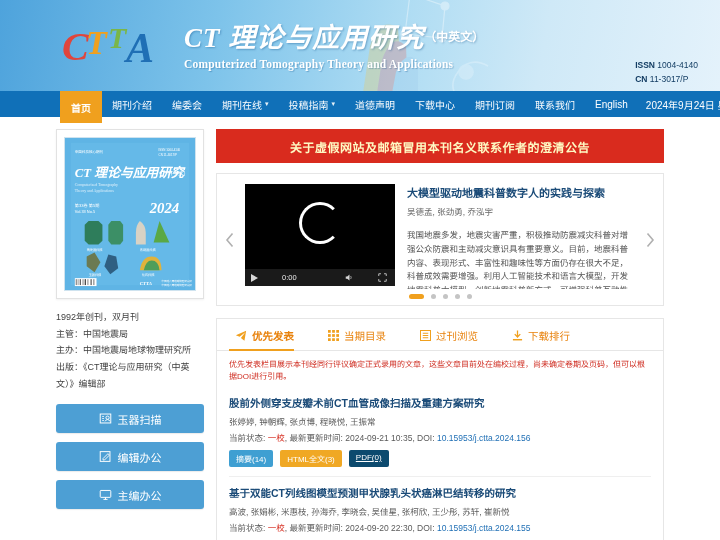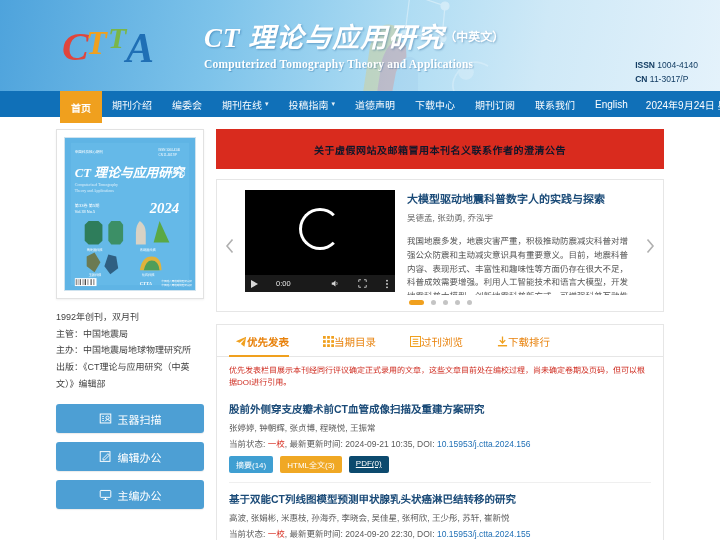--- a/index.html
+++ b/index.html
@@ -27,21 +27,21 @@
     position: absolute; right: 180px; top: -24px;
     width: 190px; height: 150px;
     opacity: 0.5;
   }
   .logo-wrap {
     position: absolute; left: 60px; top: 14px;
     width: 110px; height: 60px;
   }
   .logo-svg { width: 110px; height: 60px; display: block; }
   .title-block {
-    position: absolute; left: 204px; top: 16px;
+    position: absolute; left: 184px; top: 16px;
   }
   .cn-title {
     font-family: "Liberation Serif", "DejaVu Serif", serif;
     font-size: 27px;
     font-weight: bold;
     font-style: italic;
     color: #ffffff;
     letter-spacing: 1px;
     text-shadow: 1px 1px 2px rgba(0,70,130,0.35);
     white-space: nowrap;
@@ -143,24 +143,24 @@
     display: flex; align-items: center; justify-content: center;
     gap: 6px;
     font-size: 11px;
     cursor: pointer;
     box-shadow: 0 1px 1px rgba(0,0,0,.08);
   }
   .side-btn svg { display: block; }
 
   
   .notice-banner {
-    height: 40px;
+    height: 34px;
     background: #d92b1e;
-    color: #0f172a;
-    font-size: 10px;
+    color: #fef9c3;
+    font-size: 12px;
     font-weight: bold;
     display: flex; align-items: center; justify-content: center;
     cursor: pointer;
     letter-spacing: .5px;
   }
   .carousel {
     margin-top: 10px;
     border: 1px solid #e6e6e6;
     background: #ffffff;
     position: relative;
@@ -191,21 +191,21 @@
     border: 3px solid #ffffff;
     border-right-color: transparent;
     border-radius: 50%;
   }
   .video-ctrl {
     position: absolute; left: 0; right: 0; bottom: 0;
     height: 17px;
     background: #1a1a1a;
     display: flex; align-items: center;
     padding: 0 6px;
-    gap: 18px;
+    gap: 24px;
     color: #e8e8e8;
     font-size: 7.5px;
   }
   .video-ctrl .spacer { flex: 1 1 auto; }
   .video-ctrl .ic { cursor: pointer; opacity: .92; display: flex; align-items: center; }
   .car-text { flex: 1 1 auto; min-width: 0; }
   .car-title {
     font-size: 11px; font-weight: bold; color: #1b4b78;
     cursor: pointer;
     margin-bottom: 5px;
@@ -230,21 +230,21 @@
     margin-top: 12px;
     border: 1px solid #e6e6e6;
     background: #ffffff;
   }
   .tabs-row {
     display: flex;
     border-bottom: 1px solid #e6e6e6;
     padding: 0 12px;
   }
   .tab {
-    display: flex; align-items: center; 
+    display: flex; align-items: center; gap: 5px;
     padding: 9px 14px 7px 6px;
     font-size: 10.5px;
     color: #e8820c;
     cursor: pointer;
     position: relative;
     margin-right: 14px;
   }
   .tab.active { font-weight: bold; }
   .tab.active::after {
     content: "";

